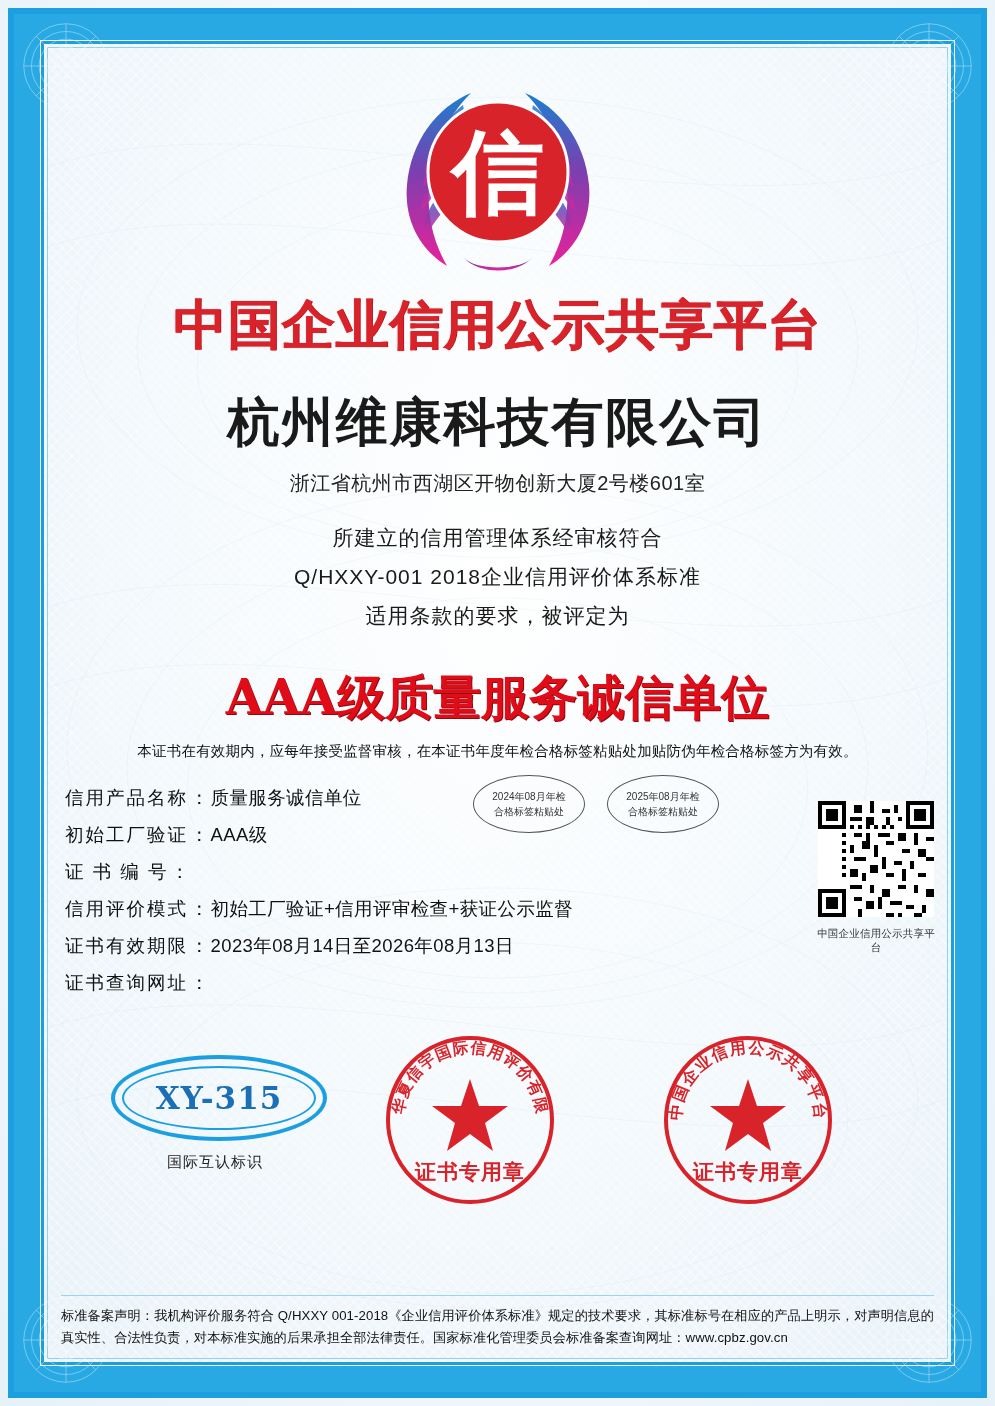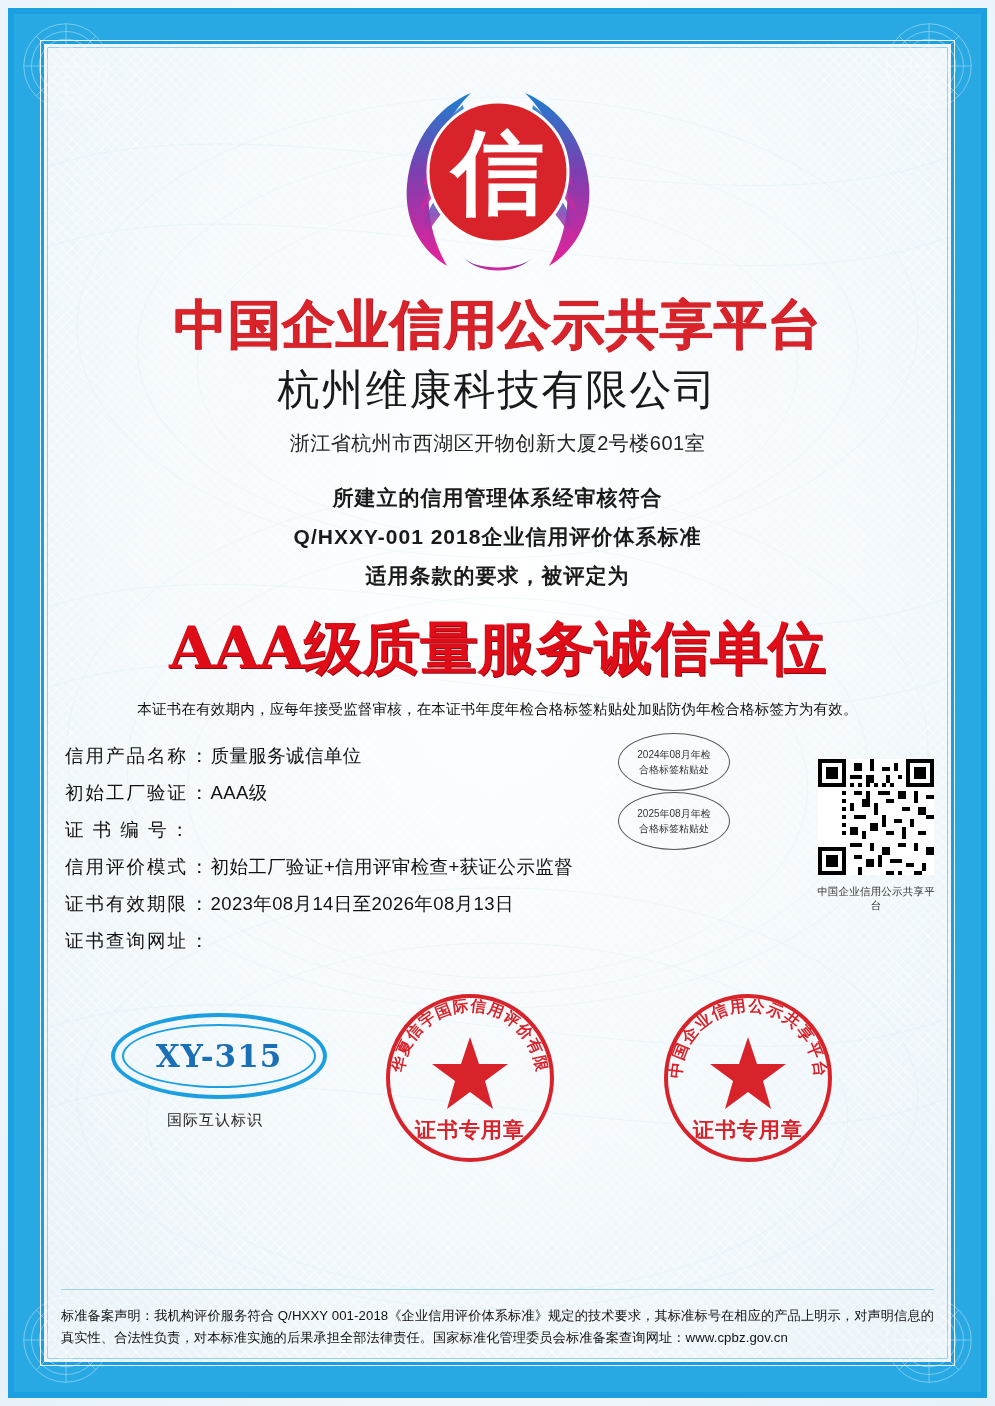--- a/index.html
+++ b/index.html
@@ -76,35 +76,36 @@
   .main-title{
     margin-top:6px;
     font-family:"DejaVu Sans","Liberation Sans",sans-serif;
     font-size:53px;font-weight:bold;letter-spacing:1px;
     color:#d8232a;
     text-shadow:0 0 1px #d8232a, 1px 0 0 #b5121b;
     white-space:nowrap;
   }
 
   .company{
-    font-size:42px;font-weight:normal;color:#1a1a1a;
+    margin-top:26px;
+    font-size:52px;font-weight:bold;color:#1a1a1a;
     letter-spacing:2px;
   }
   .address{
     margin-top:12px;
     font-size:20px;color:#222;letter-spacing:.5px;
   }
 
   .stmt{margin-top:22px;text-align:center;color:#1a1a1a;}
-  .stmt div{font-size:21px;line-height:1.85;letter-spacing:1px;font-weight:bold;}
+  .stmt div{font-size:21px;line-height:1.85;letter-spacing:1px;}
 
   .grade{
-    margin-top:14px;
+    margin-top:30px;
     font-family:"DejaVu Serif","Liberation Serif",serif;
-    font-size:58px;font-weight:bold;color:#e00c18;
+    font-size:48px;font-weight:bold;color:#e00c18;
     letter-spacing:0px;white-space:nowrap;
     text-shadow:1px 1px 0 #8d0a12;
   }
 
   .notice{
     margin-top:12px;
     font-size:14.5px;color:#111;letter-spacing:.2px;white-space:nowrap;
   }
 
   
@@ -118,21 +119,21 @@
   .drow{
     display:flex;align-items:center;
     font-size:18.5px;color:#111;line-height:2.0;
   }
   .dlabel{letter-spacing:2px;white-space:nowrap;}
   .dcolon{padding:0 2px;}
   .dvalue{letter-spacing:.4px;}
 
   
   .year-stamps{
-    position:absolute;right:210px;top:-4px;display:flex;gap:1px;flex-direction:column;
+    position:absolute;right:221px;top:-4px;display:flex;gap:22px;
   }
   .ystamp{
     width:110px;height:56px;border-radius:50%;
     border:1px solid #555;
     display:flex;flex-direction:column;align-items:center;justify-content:center;
     font-size:10px;color:#333;line-height:1.5;
   }
 
   
   .qr-wrap{
@@ -170,21 +171,21 @@
   .seal{
     position:absolute;top:0;width:186px;height:186px;
   }
   .seal.s1{left:322px;}
   .seal.s2{left:600px;}
 
   
   .footer{
     position:absolute;left:6px;right:6px;bottom:2px;
     border-top:1px solid #9ad4ef;
-    padding-top:15px;
+    padding-top:9px;
     font-size:13.2px;line-height:1.65;color:#111;text-align:justify;
     letter-spacing:.1px;
   }
 </style>
 </head>
 <body>
 
 <div class="cert">
 
   <div class="frame-outer"></div>

